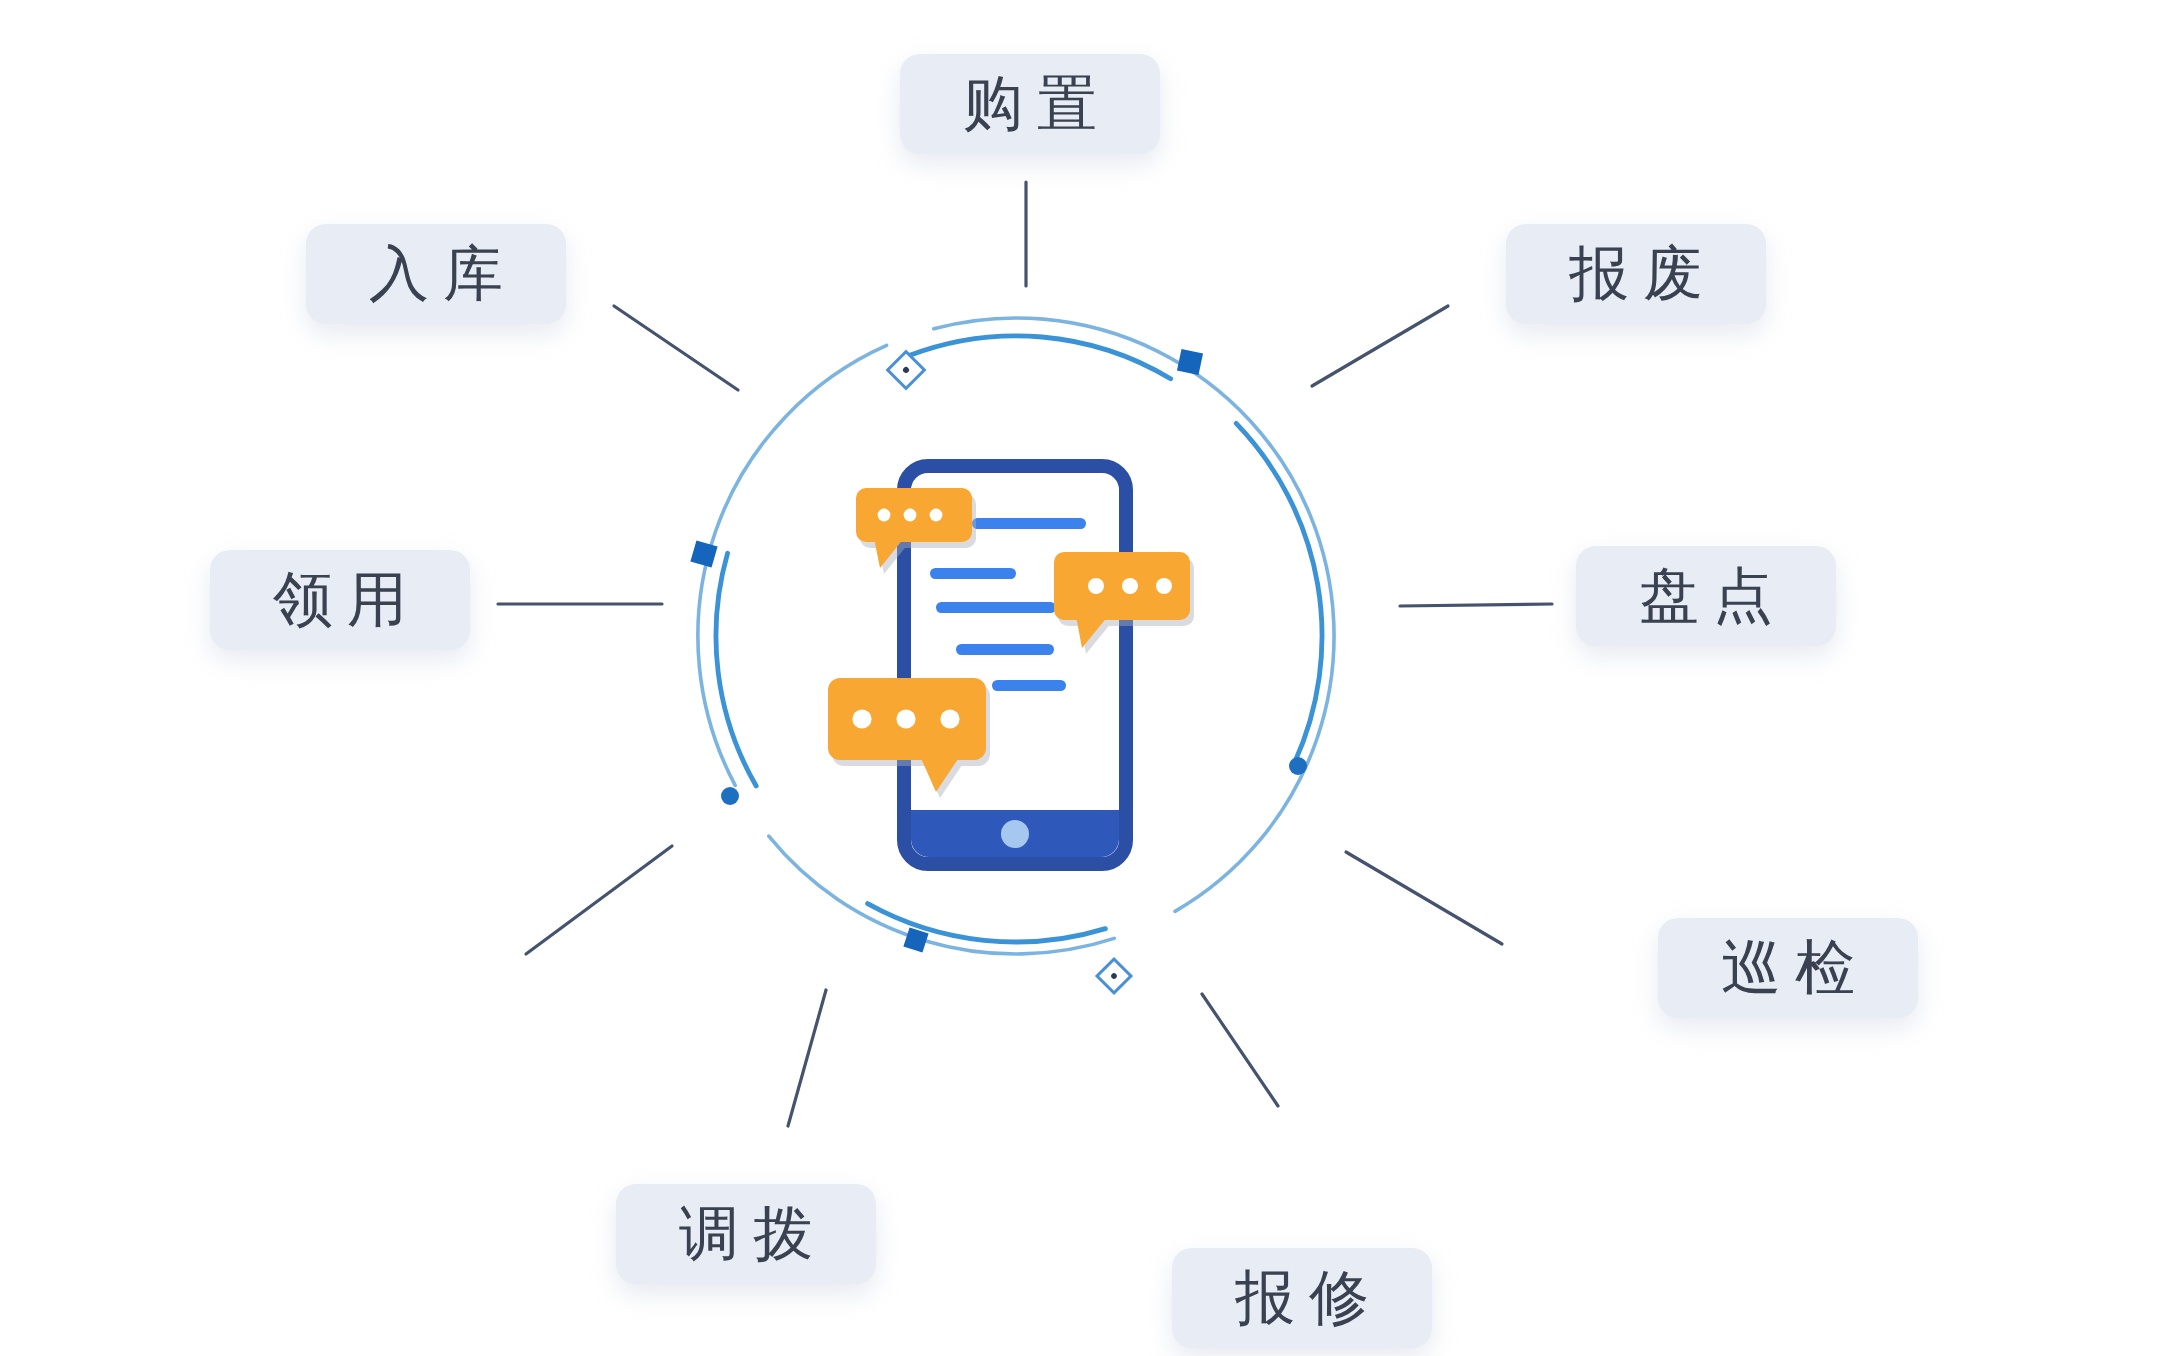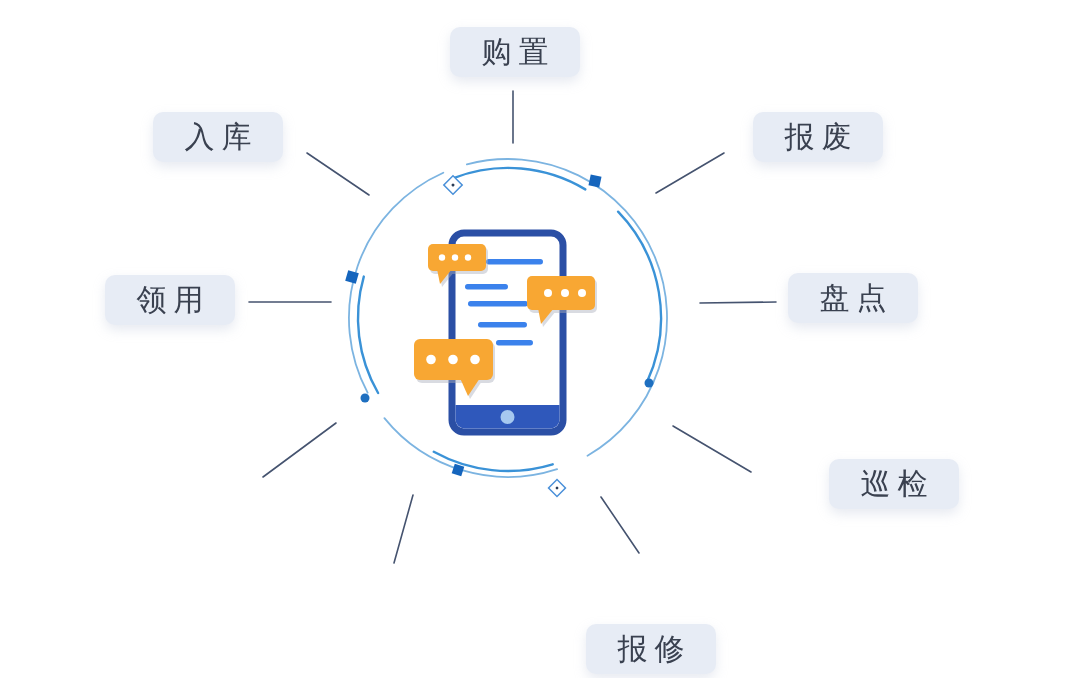--- a/index.html
+++ b/index.html
@@ -128,15 +128,16 @@
       </g>
     </g>
   </svg>
 
   <div class="pill pill-gouzhi">购置</div>
   <div class="pill pill-ruku">入库</div>
   <div class="pill pill-baofei">报废</div>
   <div class="pill pill-lingyong">领用</div>
   <div class="pill pill-pandian">盘点</div>
   <div class="pill pill-xunjian">巡检</div>
+  <div class="pill pill-diaobo">调拨</div>
   <div class="pill pill-baoxiu">报修</div>
 
 </div>
 
 </body></html>

